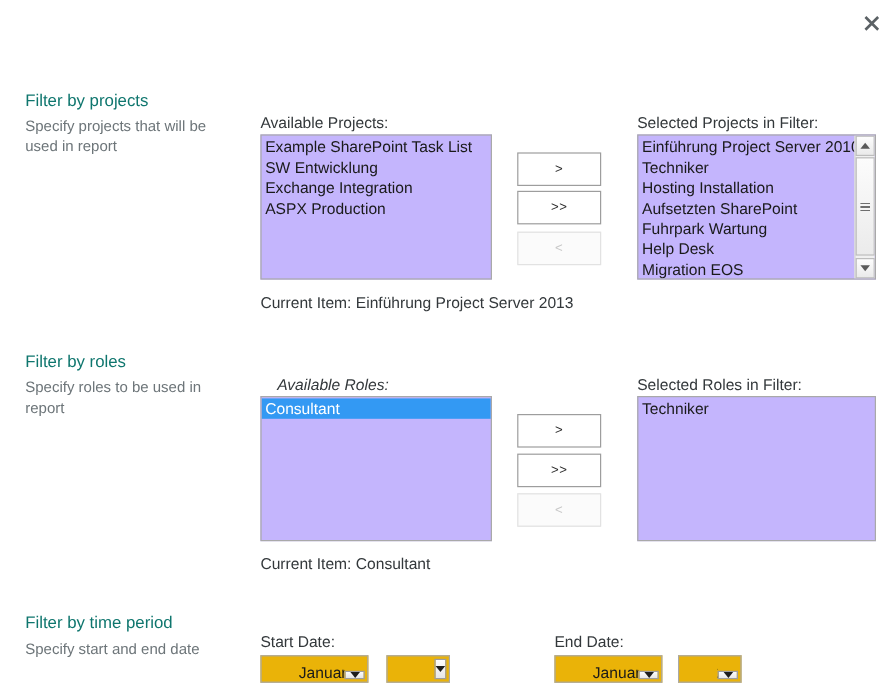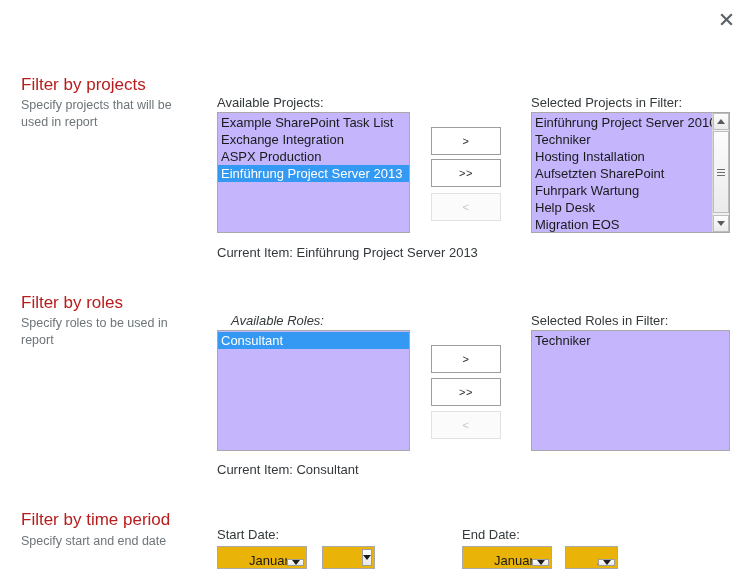--- a/index.html
+++ b/index.html
@@ -33,22 +33,22 @@
     cursor: pointer;
     color: #5b6165;
   }
   .close-btn svg { display: block; }
 
   
   .section { position: absolute; left: 0; width: 746px; }
   .sec-label {
     position: absolute;
     left: 21px;
-    font-size: 17px;
-    color: #b91c1c;
+    font-size: 14px;
+    color: #0f766e;
     white-space: nowrap;
   }
   .sec-desc {
     position: absolute;
     left: 21px;
     width: 165px;
     font-size: 12.5px;
     line-height: 17px;
     color: #6d7579;
   }
@@ -198,23 +198,23 @@
   <div class="section">
 
     <div class="sec-label" style="top:75px;">Filter by projects</div>
     <div class="sec-desc" style="top:97px;">Specify projects that will be used in report</div>
 
     <div class="fld-label" style="left:217px; top:95px;">Available Projects:</div>
 
     <div class="listbox" style="left:217px; top:112px; width:193px; height:121px;">
       <div class="inner">
         <div class="lb-item">Example SharePoint Task List</div>
+        <div class="lb-item">SW Entwicklung</div>
         <div class="lb-item">Exchange Integration</div>
         <div class="lb-item">ASPX Production</div>
-        <div class="lb-item selected">Einführung Project Server 2013</div>
       </div>
     </div>
 
     <div class="xfer-btn" style="left:431px; top:127px;">&gt;</div>
     <div class="xfer-btn" style="left:431px; top:159px;">&gt;&gt;</div>
     <div class="xfer-btn disabled" style="left:431px; top:193px;">&lt;</div>
 
     <div class="fld-label" style="left:531px; top:95px;">Selected Projects in Filter:</div>
 
     <div class="listbox" style="left:531px; top:112px; width:199px; height:121px;">

